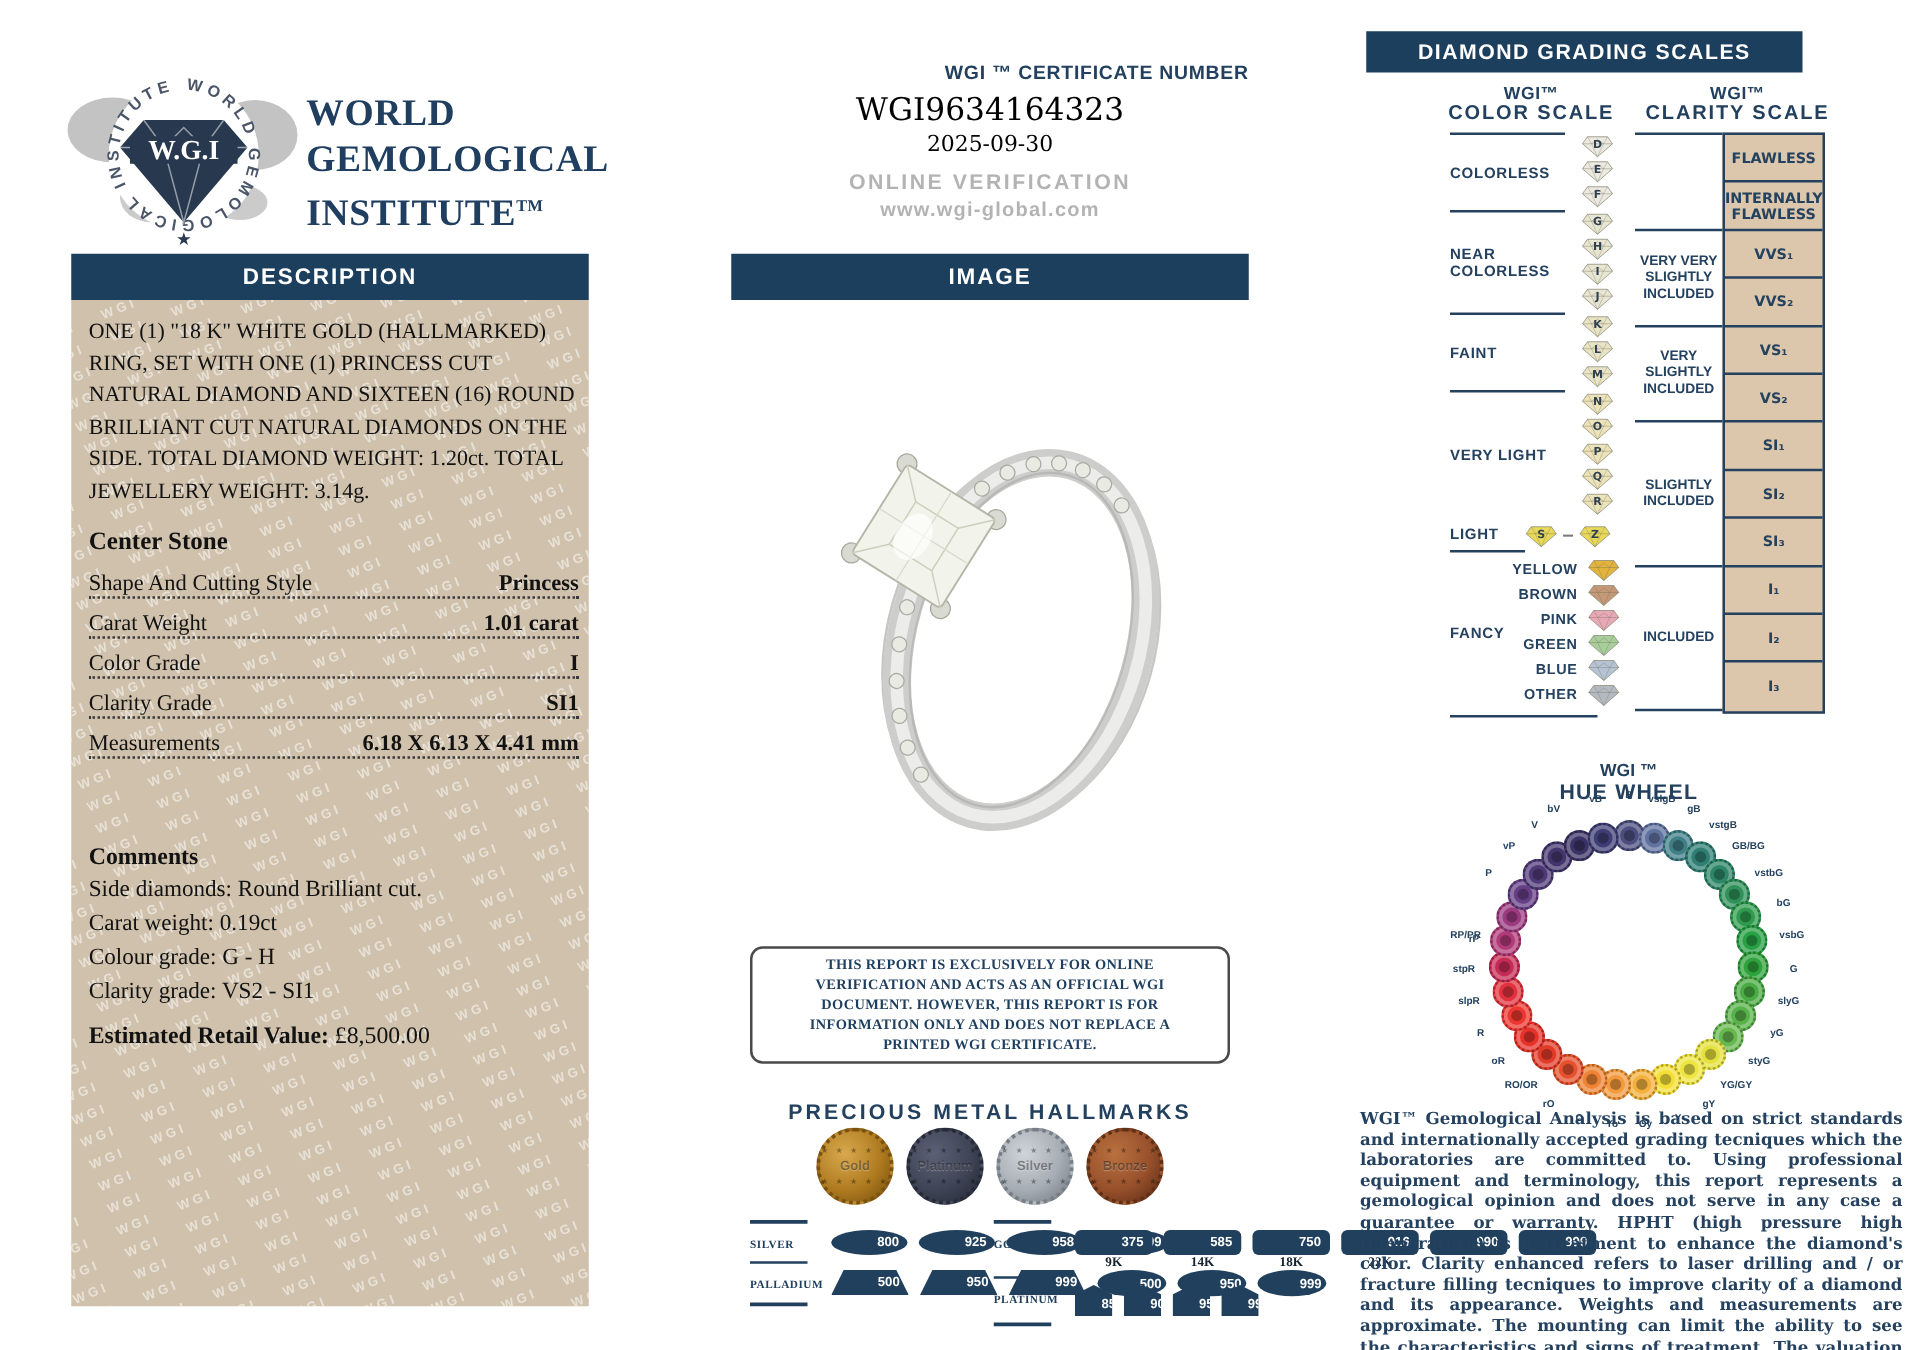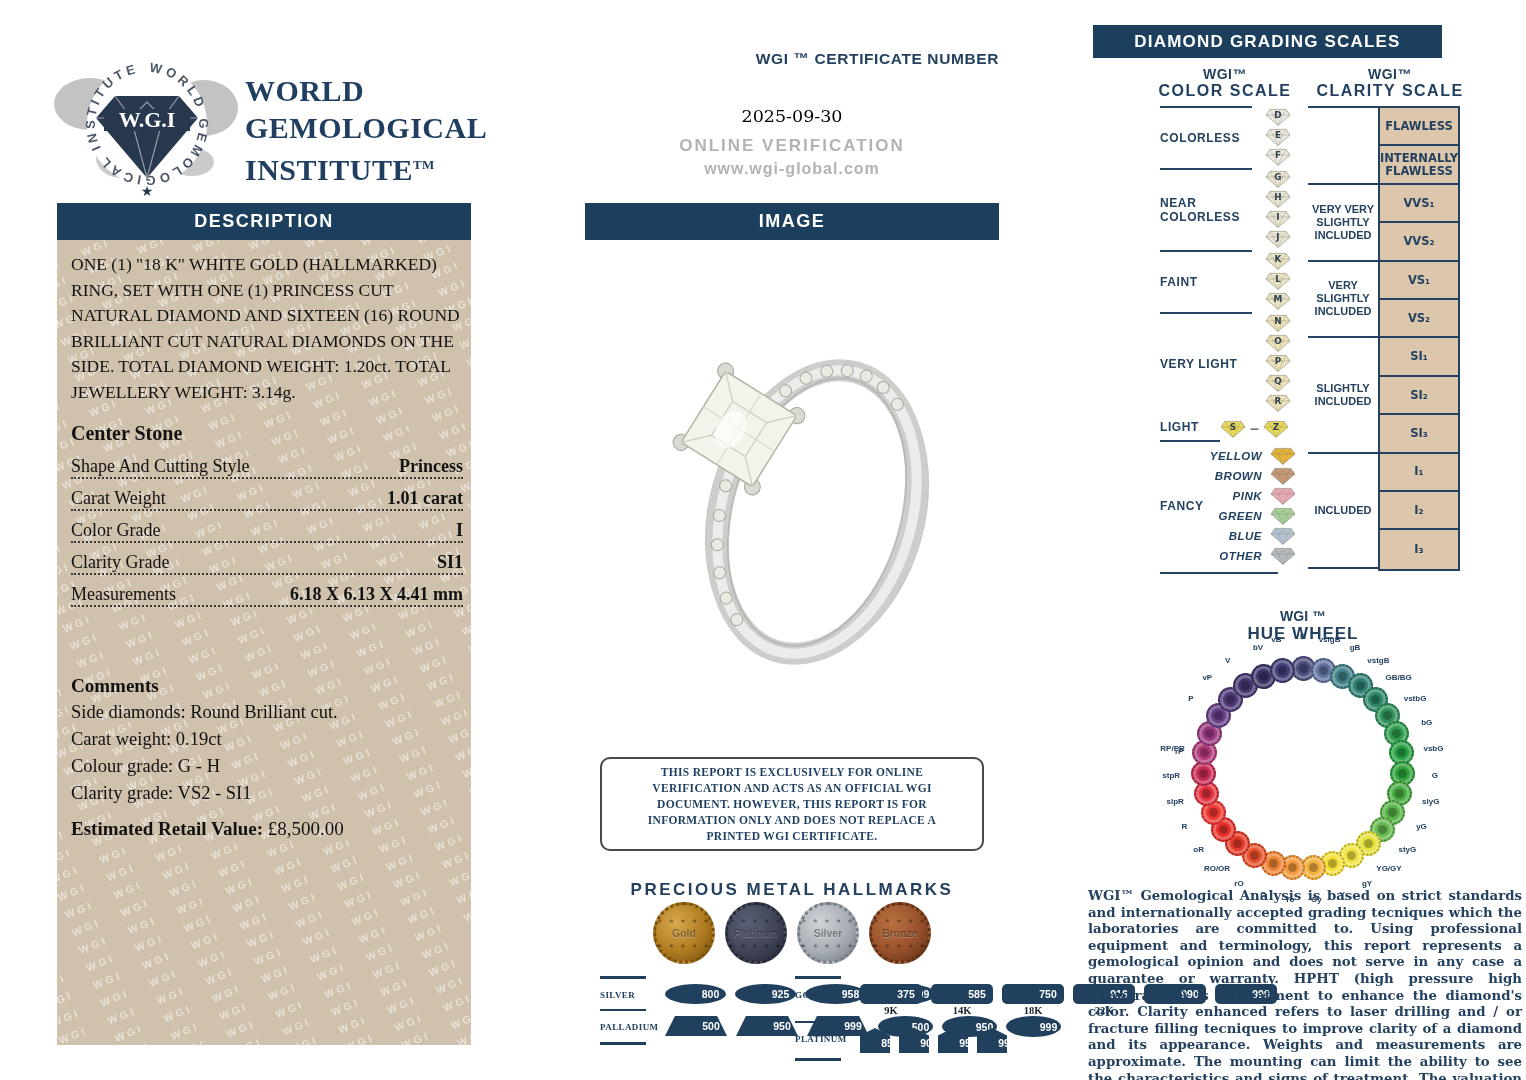--- a/index.html
+++ b/index.html
@@ -90,21 +90,21 @@
   .csg-gems{width:52px;display:flex;flex-direction:column;align-items:center;padding:1px 0;}
   .gem{height:20px;display:flex;align-items:center;}
   .light-row{display:flex;align-items:center;margin-top:2px;}
   .light-label{width:60px;font-weight:bold;font-size:12px;color:#24415f;letter-spacing:.6px;
                border-bottom:2px solid #24415f;padding:4px 0 6px 0;}
   .light-gems{display:flex;align-items:center;gap:4px;color:#777;font-weight:bold;}
   .fancy{display:flex;margin-top:4px;}
   .fancy-label{width:44px;display:flex;align-items:center;font-weight:bold;font-size:12px;
                color:#24415f;letter-spacing:.6px;}
   .fancy-rows{display:flex;flex-direction:column;}
-  .fancy-row{display:flex;align-items:center;height:20px;font-style:italic;}
+  .fancy-row{display:flex;align-items:center;height:20px;}
   .fancy-name{width:58px;text-align:right;font-weight:bold;font-size:11.5px;color:#24415f;
               letter-spacing:.5px;margin-right:8px;}
   .cs-bottomline{height:2px;background:#24415f;width:118px;margin-top:6px;}
   .cl-wrap{position:absolute;left:1308px;top:106px;display:flex;}
   .cl-labels{width:70px;position:relative;}
   .clg{border-top:2px solid #24415f;display:flex;align-items:center;justify-content:center;
        text-align:center;font-weight:bold;font-size:11px;color:#24415f;line-height:13px;
        box-sizing:border-box;padding:0 2px;}
   .cl-endline{border-top:2px solid #24415f;height:0;}
   .cl-boxes{width:82px;border:2px solid #24415f;box-sizing:border-box;background:#dcc7ac;}
@@ -204,20 +204,21 @@
         </div>
     </div>
 
     <div class="retail">
       <b>Estimated Retail Value:</b>
       <span>£8,500.00</span>
     </div>
   </div>
 
   <div class="cert-label">WGI ™ CERTIFICATE NUMBER</div>
+  <div class="cert-num">WGI9634164323</div>
   <div class="cert-date">2025-09-30</div>
   <div class="verif">ONLINE VERIFICATION</div>
   <div class="site">www.wgi-global.com</div>
 
   <div class="navybar img-bar">IMAGE</div>
 
   <svg class="ring-svg" width="340" height="440" viewBox="0 0 340 440">
     <g transform="rotate(16 185 250)">
       <ellipse cx="185" cy="250" rx="107" ry="152" fill="none" stroke="#b8b9b7" stroke-width="2" opacity=".8"></ellipse>
       <ellipse cx="185" cy="250" rx="95" ry="145" fill="none" stroke="#cdcecc" stroke-width="22"></ellipse>
@@ -783,21 +784,21 @@
           <div class="hw-dot"></div>
         </div>
         <div class="hw-label" style="left: 79.3274px; top: 69.0564px;">vP</div>
         <div class="hw-gem" style="left: 105.373px; top: 65.4237px; background-color: rgb(67, 53, 109);">
           <div class="hw-dot"></div>
         </div>
         <div class="hw-label" style="left: 99.5926px; top: 51.6592px;">V</div>
         <div class="hw-gem" style="left: 123.064px; top: 55.6042px; background-color: rgb(59, 51, 102);">
           <div class="hw-dot"></div>
         </div>
-        <div class="hw-label" style="left: 130px; top: 38.6976px;">bV</div>
+        <div class="hw-label" style="left: 115px; top: 38.6976px;">bV</div>
         <div class="hw-gem" style="left: 142.37px; top: 49.547px; background-color: rgb(63, 61, 117);">
           <div class="hw-dot"></div>
         </div>
         <div class="hw-label" style="left: 148.429px; top: 30.702px;">vB</div>
       </div>
   </div>
 
   <div class="footer-text">WGI™ Gemological Analysis is based on strict standards and internationally accepted grading tecniques which the laboratories are committed to. Using professional equipment and terminology, this report represents a gemological opinion and does not serve in any case a guarantee or warranty. HPHT (high pressure high temperature) is a treatment to enhance the diamond's color. Clarity enhanced refers to laser drilling and / or fracture filling tecniques to improve clarity of a diamond and its appearance. Weights and measurements are approximate. The mounting can limit the ability to see the characteristics and signs of treatment. The valuation refers to a recommended retail price (RRP).</div>
 </div>
 

